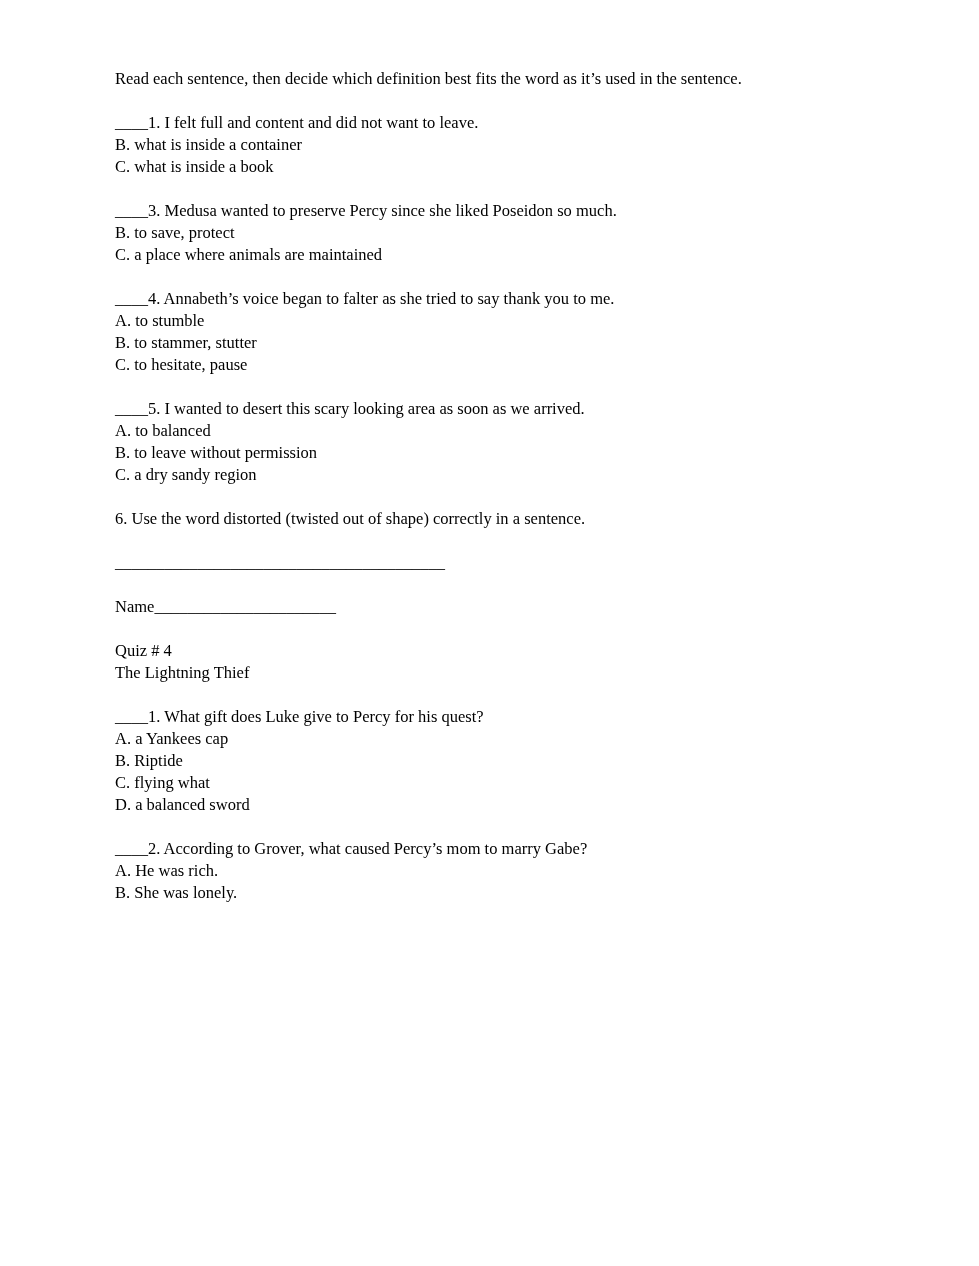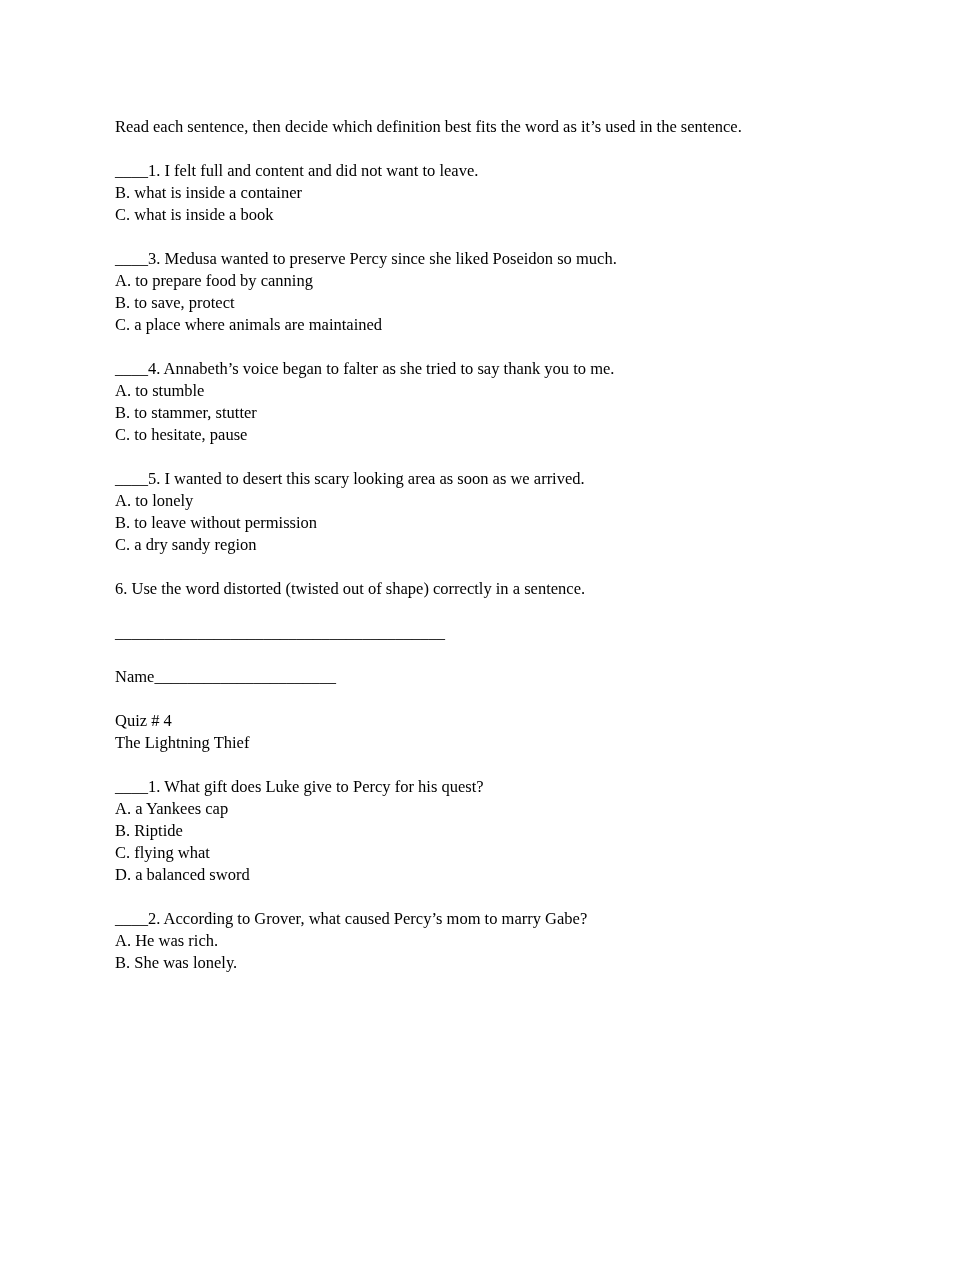--- a/index.html
+++ b/index.html
@@ -6,21 +6,21 @@
   html, body { margin: 0; padding: 0; background: #ffffff; }
   .page {
     position: relative;
     width: 979px;
     height: 1266px;
     background: #ffffff;
     color: #000000;
     font-family: "Liberation Serif", serif;
     font-size: 16.5px;
     line-height: 22px;
-    padding: 116px 115px 0 115px;
+    padding: 68px 115px 0 115px;
     overflow: hidden;
   }
   .block { margin: 0 0 22px 0; }
   .line { white-space: pre-wrap; min-height: 22px; }
 </style>
 </head>
 <body>
 
 <div class="page">
 
@@ -28,35 +28,34 @@
 
   <div class="block">
     <div class="line">____1. I felt full and content and did not want to leave.</div>
     <div class="line">B. what is inside a container</div>
     <div class="line">C. what is inside a book</div>
   </div>
 
 
   <div class="block">
     <div class="line">____3. Medusa wanted to preserve Percy since she liked Poseidon so much.</div>
-    <div class="line">A. to prepare food by canning</div>
     <div class="line">B. to save, protect</div>
     <div class="line">C. a place where animals are maintained</div>
   </div>
 
   <div class="block">
     <div class="line">____4. Annabeth’s voice began to falter as she tried to say thank you to me.</div>
     <div class="line">A. to stumble</div>
     <div class="line">B. to stammer, stutter</div>
     <div class="line">C. to hesitate, pause</div>
   </div>
 
   <div class="block">
     <div class="line">____5. I wanted to desert this scary looking area as soon as we arrived.</div>
-    <div class="line">A. to lonely</div>
+    <div class="line">A. to balanced</div>
     <div class="line">B. to leave without permission</div>
     <div class="line">C. a dry sandy region</div>
   </div>
 
   <p class="line block">6. Use the word distorted (twisted out of shape) correctly in a sentence.</p>
 
   <p class="line block">________________________________________</p>
 
   <p class="line block">Name______________________</p>
 

